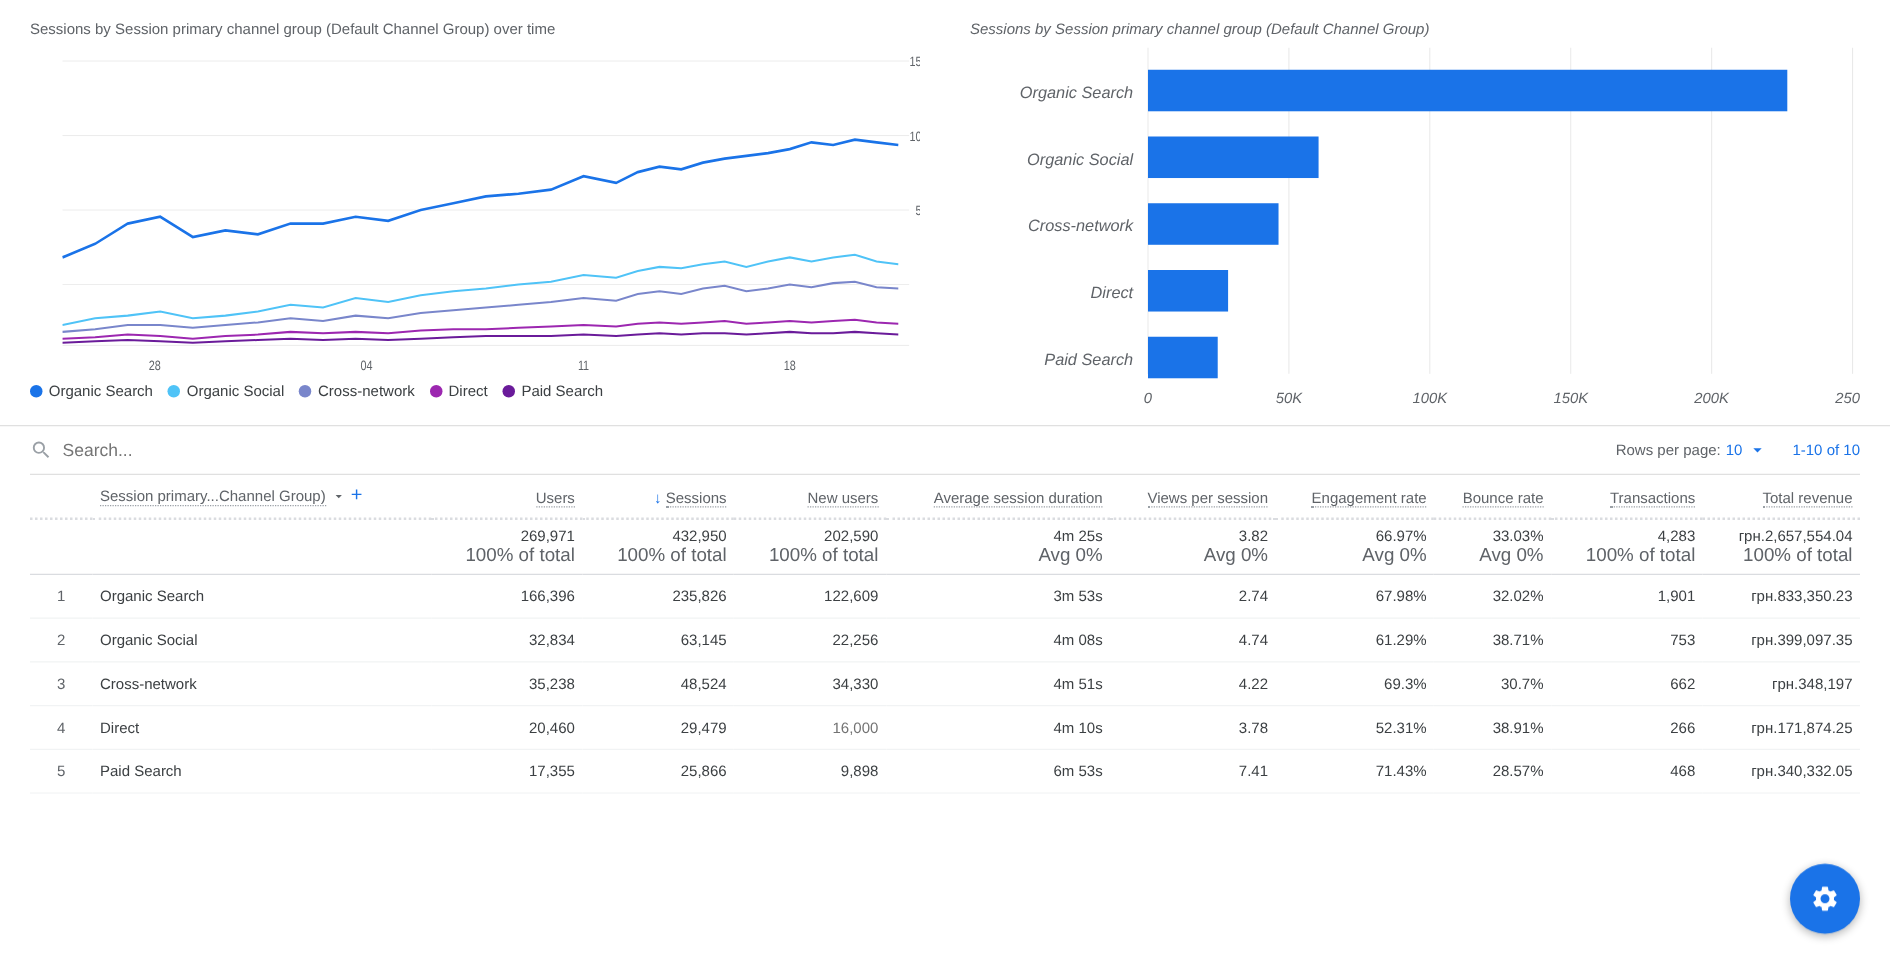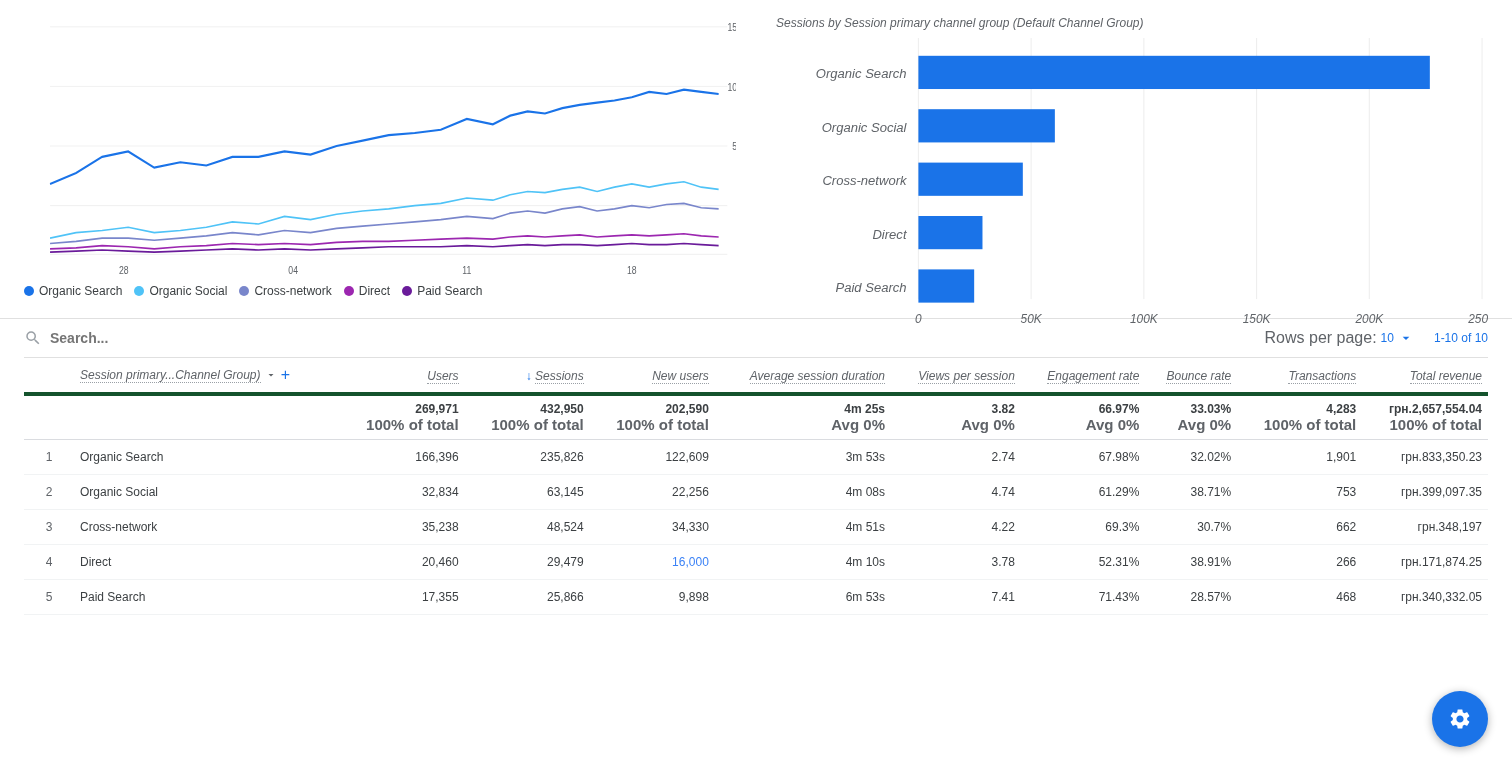--- a/index.html
+++ b/index.html
@@ -94,28 +94,27 @@
       height: 18px;
       fill: #9aa0a6;
     }
 
     .search-input {
       border: none;
       outline: none;
       font-size: 14px;
       color: #6d28d9;
       width: 200px;
-      font-weight: bold;
     }
 
     .rows-per-page {
       display: flex;
       align-items: center;
       gap: 8px;
-      font-size: 16px;
+      font-size: 12px;
       color: #5f6368;
     }
 
     .rows-select {
       display: flex;
       align-items: center;
       gap: 4px;
       font-weight: 500;
       color: #1a73e8;
       cursor: pointer;
@@ -128,22 +127,21 @@
       margin-left: 16px;
     }
 
     table {
       width: 100%;
       border-collapse: collapse;
       font-size: 12px;
     }
 
     thead tr {
-      border-bottom: 4px solid #14532d;
-      font-style: italic;
+      border-bottom: 1px solid #14532d;
     }
 
     thead th {
       padding: 8px 6px;
       text-align: right;
       font-weight: 400;
       color: #5f6368;
       vertical-align: bottom;
       border-bottom: 2px dotted #dadce0;
     }
@@ -179,31 +177,31 @@
     }
 
     .total-row td {
       border-bottom: 1px solid #dadce0;
       padding: 6px 6px;
     }
 
     .total-row td.total-val {
       font-size: 12px;
       color: #3c4043;
-      font-weight: 700;
+      font-weight: 400;
     }
 
     .sub-text {
       font-size: 15px;
       color: #5f6368;
       display: block;
     }
 
     .link-blue {
-      color: #3b82f6;
+      color: #737373;
     }
 
     .col-header-text {
       display: inline-block;
       border-bottom: 1px dotted #9aa0a6;
     }
 
     .fab-button {
       position: fixed;
       bottom: 24px;
@@ -224,20 +222,21 @@
       width: 24px;
       height: 24px;
     }
   </style>
 </head>
 <body>
 
 <div class="top-section">
 
   <div class="chart-left">
+    <div class="chart-title">Sessions by Session primary channel group (Default Channel Group) over time</div>
     <div class="line-chart-container">
       <svg viewBox="0 0 820 240" preserveAspectRatio="none" xmlns="http://www.w3.org/2000/svg">
 
         <line x1="30" y1="10" x2="810" y2="10" stroke="#e0e0e0" stroke-width="0.5"></line>
         <line x1="30" y1="65" x2="810" y2="65" stroke="#e0e0e0" stroke-width="0.5"></line>
         <line x1="30" y1="120" x2="810" y2="120" stroke="#e0e0e0" stroke-width="0.5"></line>
         <line x1="30" y1="175" x2="810" y2="175" stroke="#e0e0e0" stroke-width="0.5"></line>
         <line x1="30" y1="220" x2="810" y2="220" stroke="#e0e0e0" stroke-width="0.5"></line>
 
         <text x="828" y="14" font-size="10" fill="#5f6368" text-anchor="end">15K</text>

